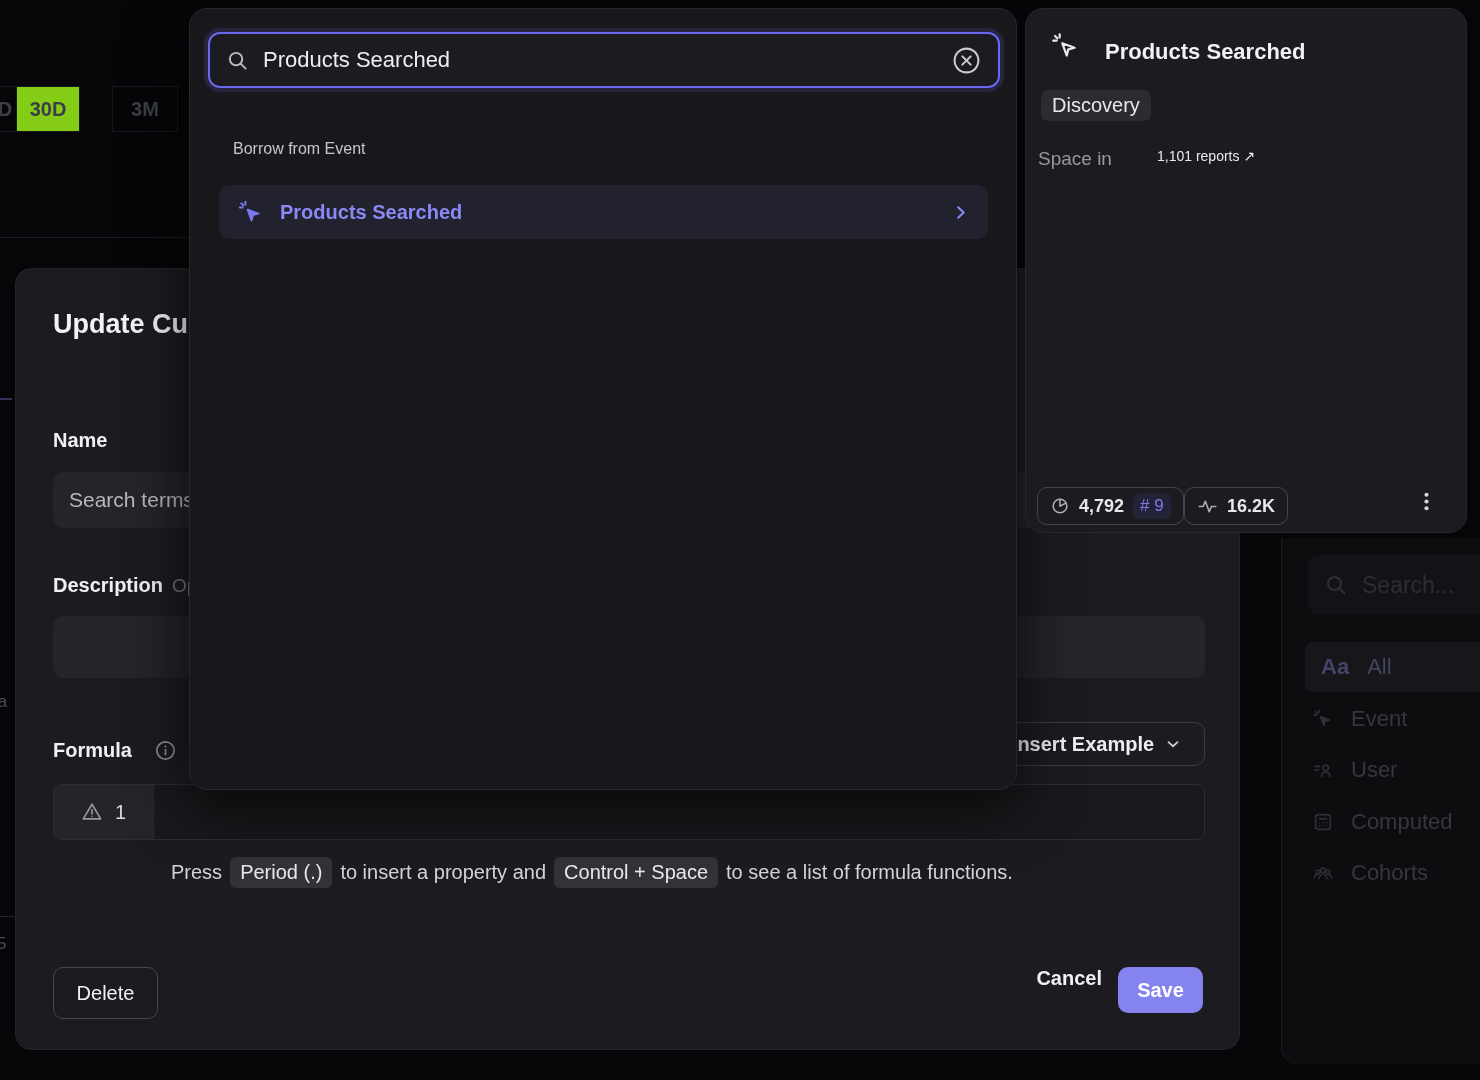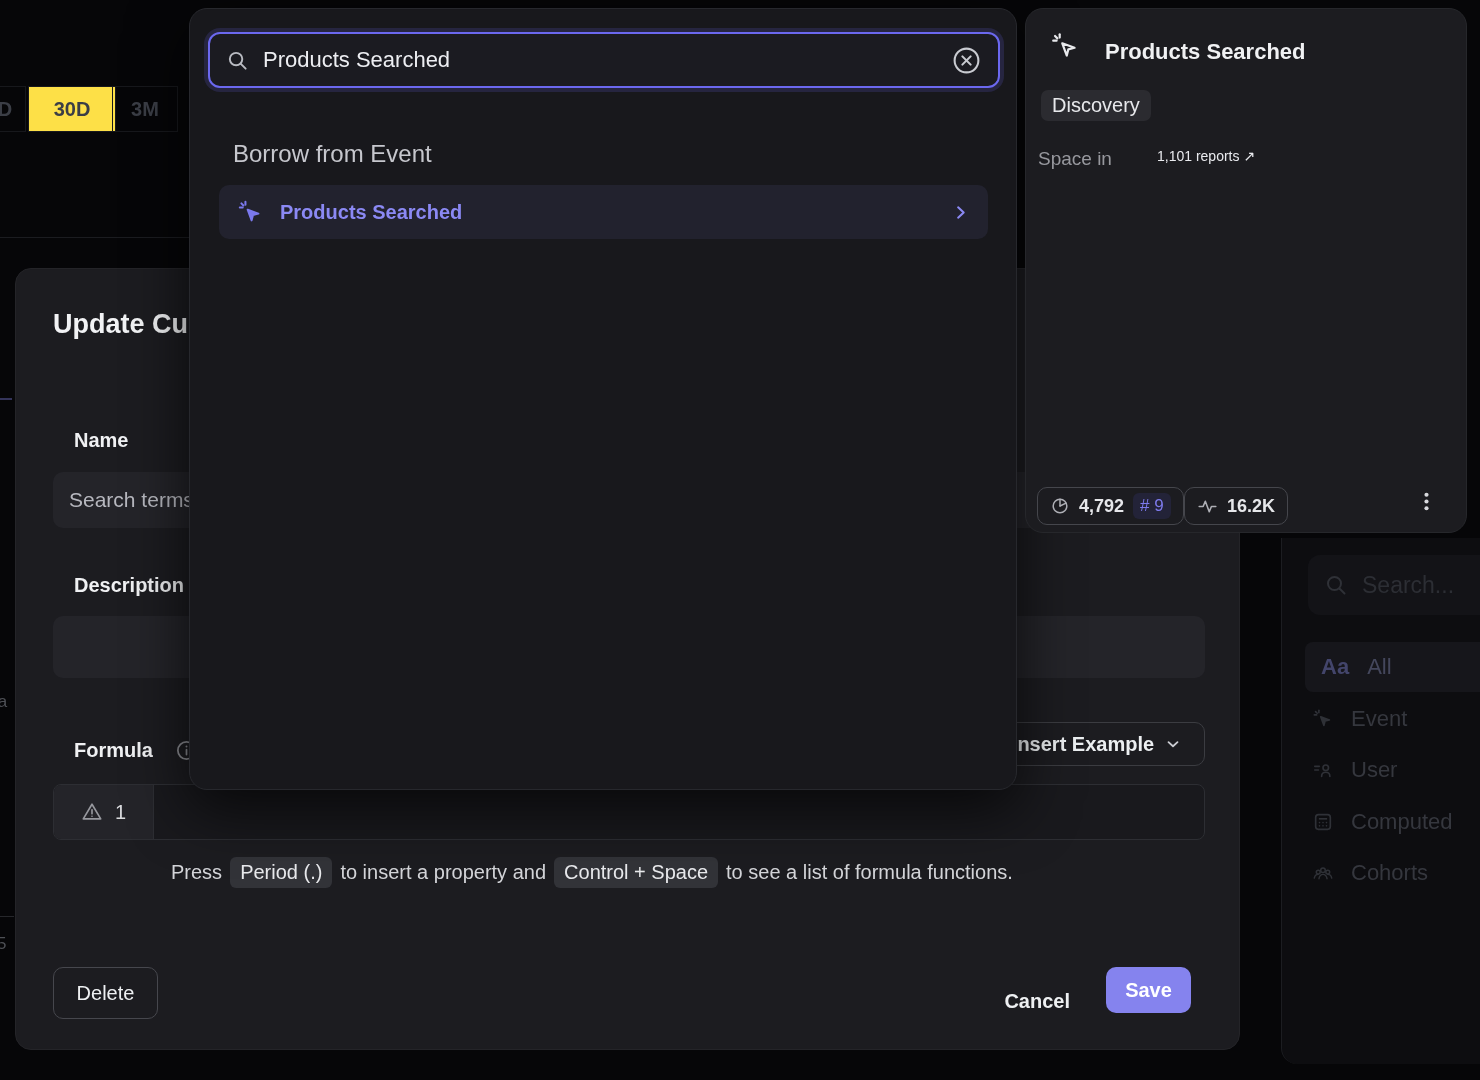--- a/index.html
+++ b/index.html
@@ -6,21 +6,21 @@
   html,body { background:#000; }
   body { font-family:"Liberation Sans", sans-serif; }
   #app { position:relative; width:1480px; height:1080px; background:#060608; overflow:hidden; }
   .abs { position:absolute; }
   svg { display:block; }
 
   
   .seg { position:absolute; top:86px; height:46px; border:1px solid #17181c; color:#3b3e46;
          font-size:20px; font-weight:600; text-align:center; line-height:44px; }
   #seg-d   { left:-16px; width:42px; }
-  #seg-30d { left:28px;  width:88px; background:#fde047; }
+  #seg-30d { left:16px;  width:64px; background:#84cc16; }
   #seg-3m  { left:112px; width:66px; }
   #bg-hline { left:0; top:237px; width:190px; height:1px; background:#1b1c20; }
   .frag { position:absolute; color:#4e5056; font-size:17px; }
   #frag-la { left:-6px; top:692px; }
   #frag-5  { left:-3px; top:934px; }
   #bg-dash1 { left:0; top:398px; width:12px; height:2px; background:#34345a; }
   #bg-dash2 { left:0; top:916px; width:14px; height:1px; background:#26272b; }
 
   
   #sidebar { left:1281px; top:538px; width:199px; height:526px; background:#0d0d10;
@@ -38,21 +38,21 @@
   .sb-item .lbl { color:#35373e; font-size:22px; }
   #sb-event    { top:159px; }
   #sb-user     { top:210px; }
   #sb-computed { top:262px; }
   #sb-cohorts  { top:313px; }
 
   
   #modal { left:15px; top:268px; width:1225px; height:782px; background:#1c1c20; border-radius:16px;
            border:1px solid #242428; z-index:2; }
   #modal-title { position:absolute; left:37px; top:40px; font-size:27px; font-weight:700; color:#f2f3f5; white-space:nowrap; }
-  .fld-label { font-size:20px; font-weight:700; color:#f0f1f3;margin-left:21px; }
+  .fld-label { font-size:20px; font-weight:700; color:#f0f1f3; }
   #name-label { position:absolute; left:37px; top:160px; }
   #name-input { position:absolute; left:37px; top:203px; width:1152px; height:56px; background:#242429;
                 border:none; border-radius:10px; padding:0 16px; font-family:"Liberation Sans",sans-serif;
                 font-size:21px; color:#b7b8bf; outline:none; }
   #desc-row { position:absolute; left:37px; top:305px; display:flex; align-items:baseline; gap:9px; }
   #desc-opt { font-size:19px; color:#737479; }
   #desc-input { position:absolute; left:37px; top:347px; width:1152px; height:62px; background:#242429;
                 border:none; border-radius:10px; resize:none; }
   #insert-example { position:absolute; left:973px; top:453px; width:216px; height:44px; background:transparent;
                 border:1px solid #3b3c41; border-radius:10px; color:#eceff1; font-family:"Liberation Sans",sans-serif;
@@ -69,37 +69,37 @@
   #undefined-chip { height:32px; background:#2d2d33; border-radius:16px; padding:0 14px;
                 display:inline-flex; align-items:center; gap:8px; color:#85868d; }
   #undefined-chip .lbl { font-size:20px; color:#8b8c93; }
   #hint { position:absolute; left:155px; top:588px; font-size:20px; color:#d4d5d9; display:flex;
           align-items:center; flex-wrap:nowrap; white-space:nowrap; }
   #hint kbd { font-family:"Liberation Sans",sans-serif; background:#323338; border-radius:6px;
           padding:4px 10px; margin:0 8px; color:#e9eaed; font-size:20px; }
   #delete-btn { position:absolute; left:37px; top:698px; width:105px; height:52px; background:transparent;
           border:1px solid #46474d; border-radius:10px; color:#eef0f2; font-family:"Liberation Sans",sans-serif;
           font-size:20px; cursor:pointer; }
-  #footer-right { position:absolute; right:48px; top:698px; height:46px; display:flex; align-items:flex-end; gap:36px; }
+  #footer-right { position:absolute; right:36px; top:698px; height:46px; display:flex; align-items:flex-start; gap:16px; }
   #cancel-btn { background:none; border:none; color:#eef0f2; font-family:"Liberation Sans",sans-serif;
           font-size:20px; font-weight:600; cursor:pointer; }
   #save-btn { width:85px; height:46px; background:#8583ee; border:none; border-radius:10px; color:#fff;
           font-family:"Liberation Sans",sans-serif; font-size:20px; font-weight:600; cursor:pointer; }
 
   
   #overlay { left:189px; top:8px; width:828px; height:782px; background:#18181c; border-radius:18px;
              border:1px solid #27282d; box-shadow:0 18px 60px rgba(0,0,0,.7); z-index:3; }
   #ov-input-wrap { position:absolute; left:18px; top:23px; width:792px; height:56px; background:#1b1b21;
              border:2px solid #6b68ef; border-radius:12px; box-shadow:0 0 0 4px #262540;
              display:flex; align-items:center; padding:0 16px; gap:14px; }
   #ov-input-wrap .sicon { color:#b9bbc2; }
   #ov-input { flex:1; background:transparent; border:none; outline:none; font-family:"Liberation Sans",sans-serif;
              font-size:22px; color:#edeef2; }
   #ov-clear { background:none; border:none; padding:0; color:#c9cbd1; cursor:pointer; }
-  #ov-section { position:absolute; left:43px; top:131px; font-size:24px; color:#c6c7cd; }
+  #ov-section { position:absolute; left:43px; top:131px; font-size:16px; color:#c6c7cd; }
   #ov-result { position:absolute; left:29px; top:176px; width:769px; height:54px; background:#22222e;
              border-radius:10px; display:flex; align-items:center; padding:0 18px; gap:16px; cursor:pointer; }
   #ov-result .cicon { color:#7b79ee; }
   #ov-result .lbl { flex:1; font-size:20px; font-weight:700; color:#8b89f4; }
   #ov-result .chev { color:#8b89f4; }
 
   
   #details { left:1025px; top:8px; width:442px; height:525px; background:#1c1c20; border-radius:18px;
              border:1px solid #26272b; z-index:3; }
   #dt-icon { position:absolute; left:24px; top:22px; color:#e8e9ec; }

